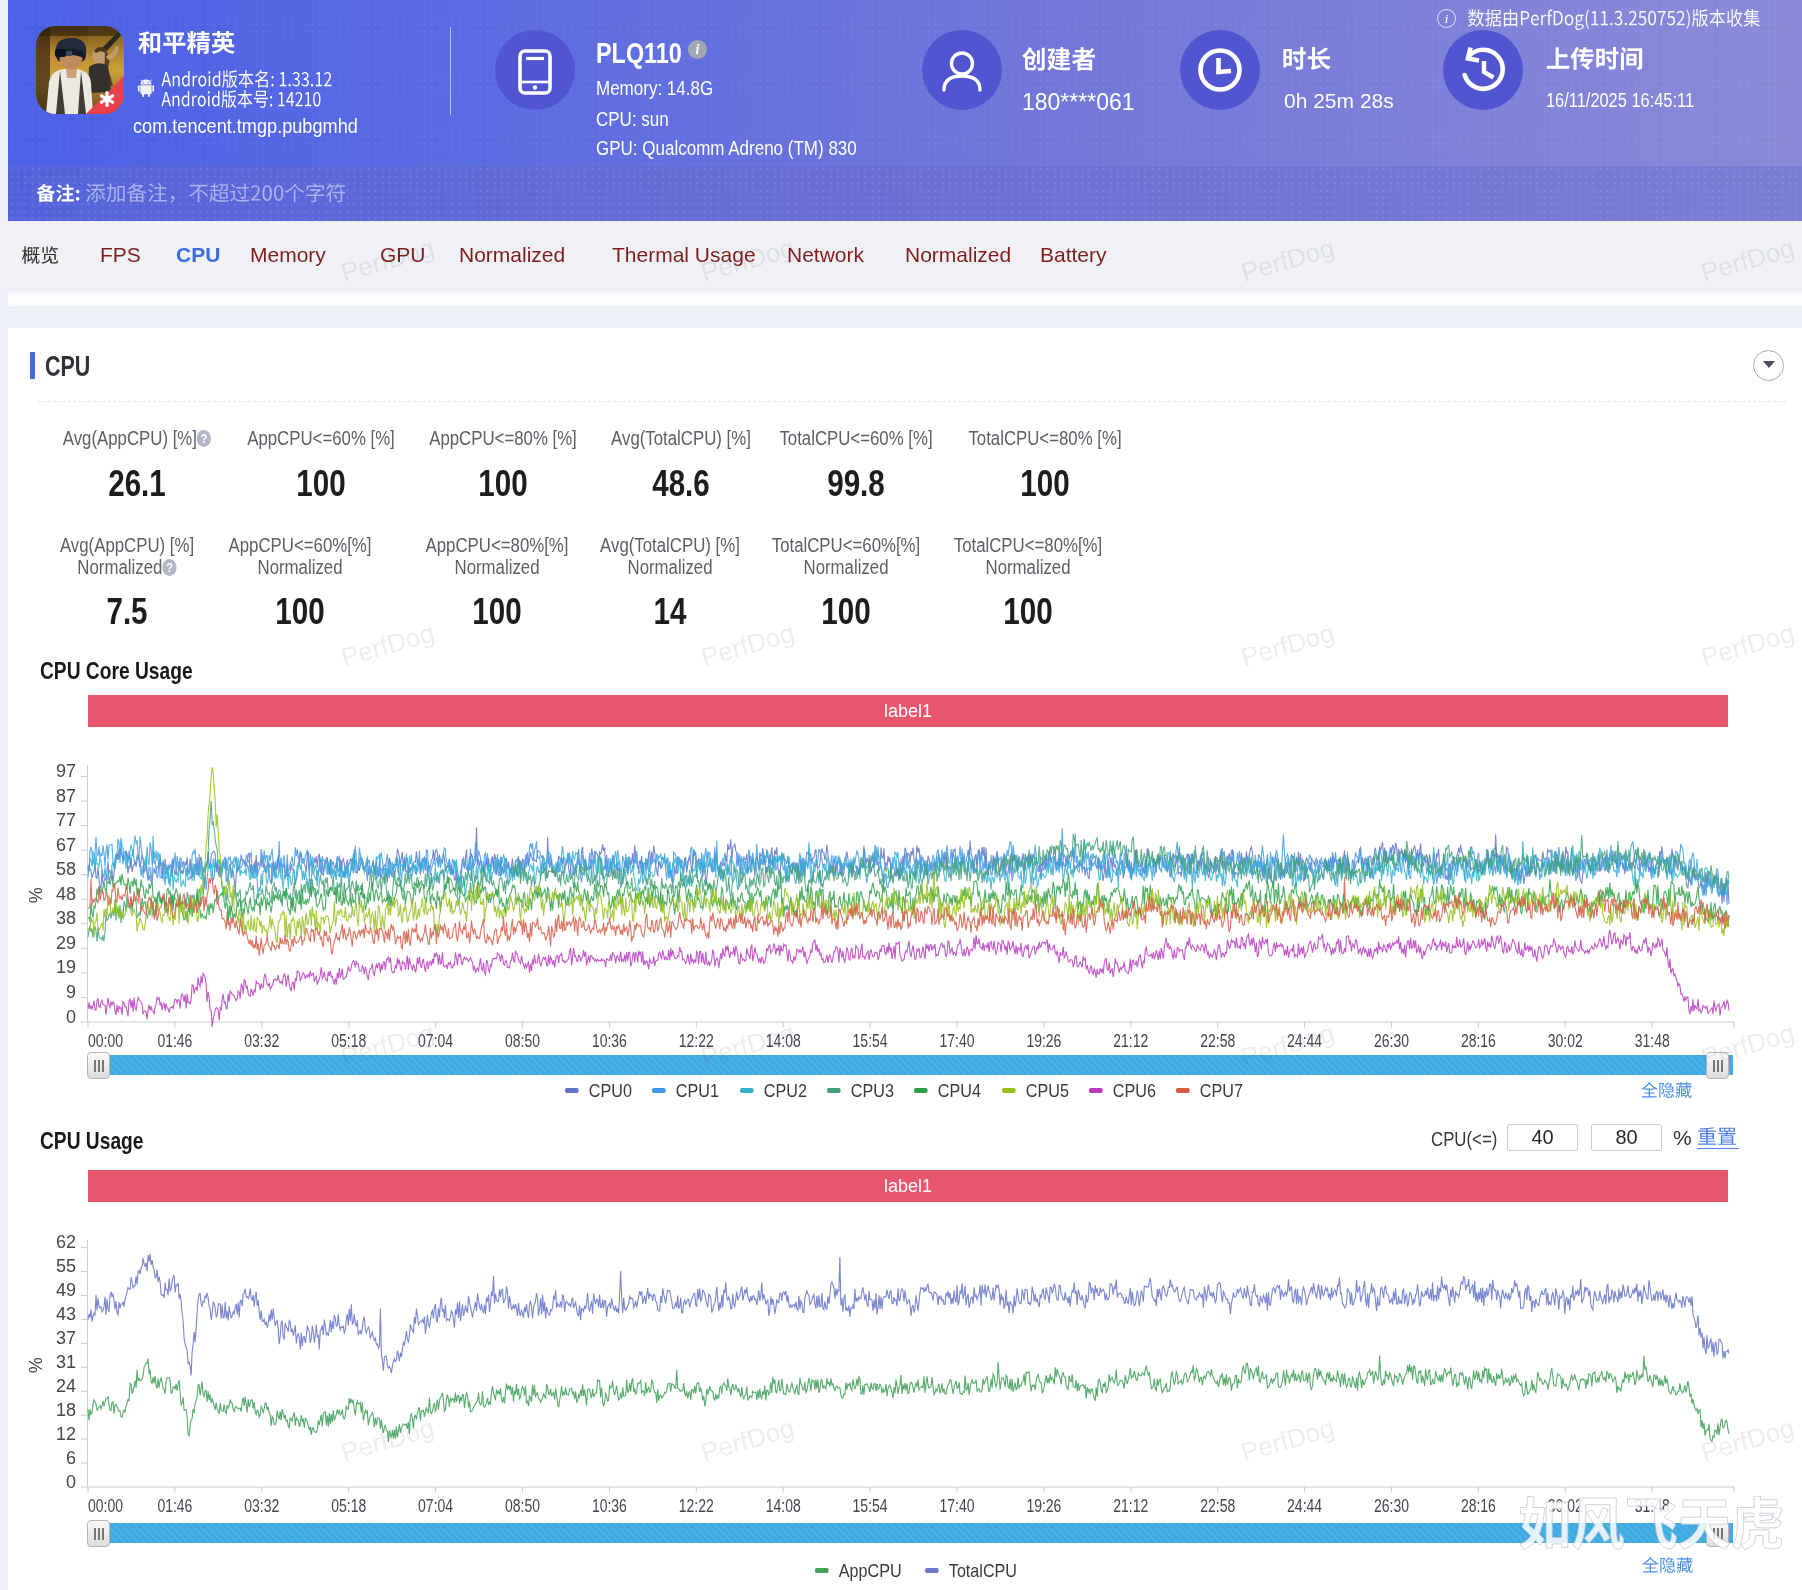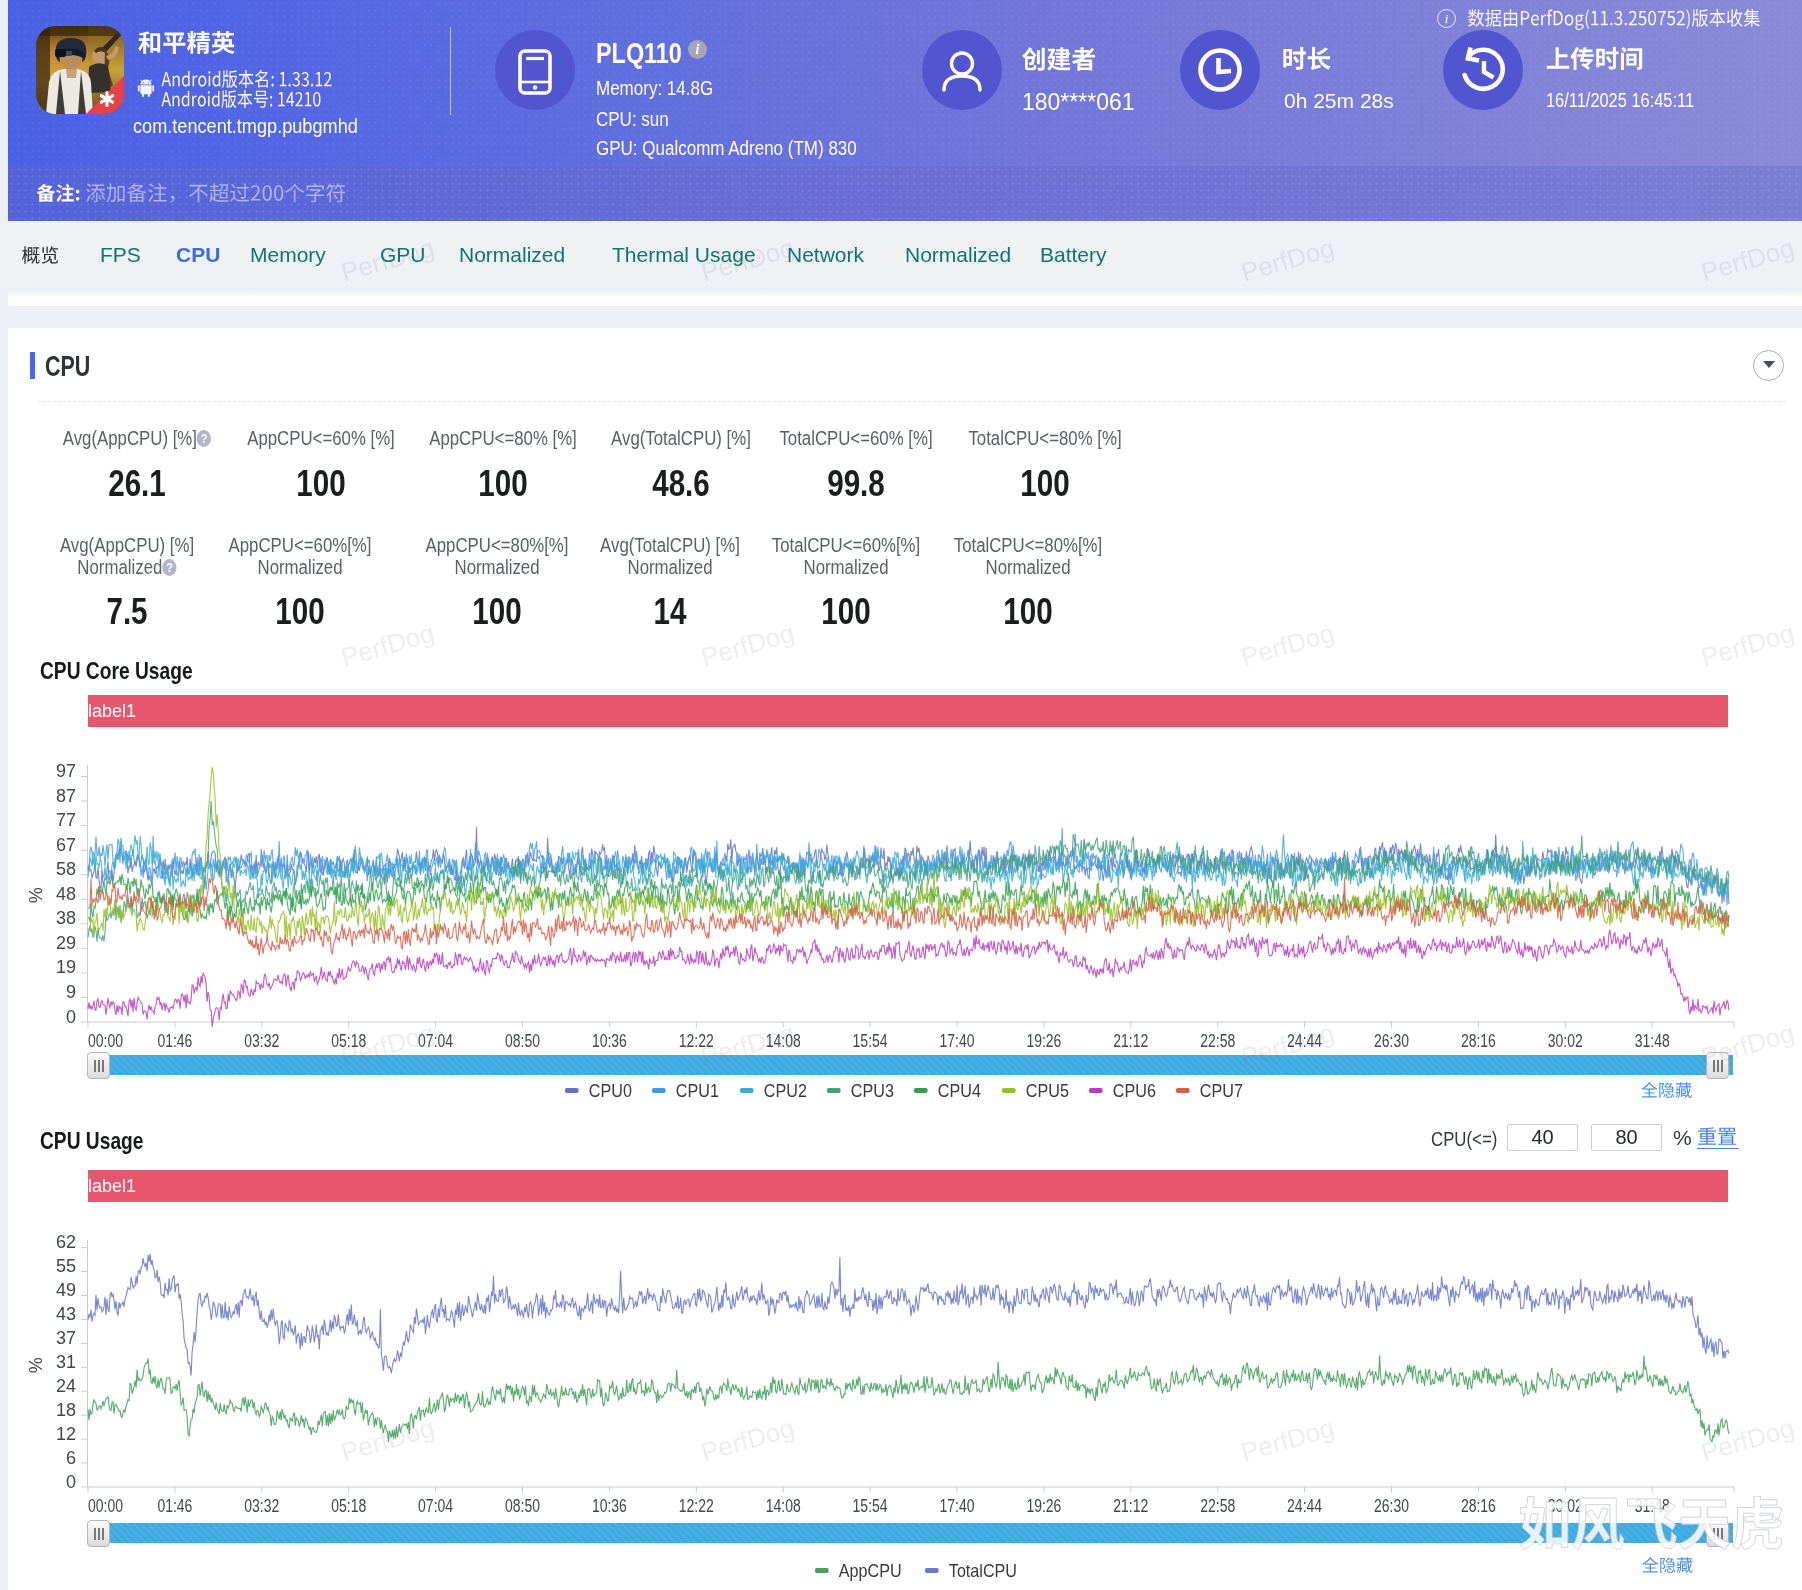--- a/index.html
+++ b/index.html
@@ -6,25 +6,25 @@
 html,body{width:1802px;height:1590px;overflow:hidden}
 body{background:#eef0f7;font-family:"Liberation Sans",sans-serif;position:relative}
 .abs{position:absolute}
 .header{left:8px;top:0;width:1794px;height:166px;background:radial-gradient(rgba(255,255,255,0.05) 1px,transparent 1.3px),linear-gradient(90deg,#4a60e6 0%,#5d6ce0 30%,#7378d8 60%,#8a8ad8 100%);background-size:7px 7px,100% 100%}
 .remark{left:8px;top:166px;width:1794px;height:55px;background:radial-gradient(rgba(255,255,255,0.09) 1px,transparent 1.2px),linear-gradient(90deg,#5463da 0%,#6a6fd4 50%,#7a7ed4 100%);background-size:7px 7px,100% 100%}
 .nav{left:0;top:221px;width:1802px;height:67px;background:#f0f1f5}
 .wstrip{left:8px;top:288px;width:1794px;height:18px;background:linear-gradient(#e9ebf2,#ffffff 55%)}
 .card{left:8px;top:328px;width:1794px;height:1262px;background:#fff}
 .hdr-t{position:absolute;color:#fff}
 .circ{position:absolute;width:80px;height:80px;border-radius:50%;background:#5156d0}
-.navitem{position:absolute;top:221px;height:67px;line-height:67px;font-size:21px;color:#0f766e}
+.navitem{position:absolute;top:221px;height:67px;line-height:67px;font-size:21px;color:#7f1d1d}
 .statlabel{position:absolute;font-size:20px;color:#5c6066;text-align:center;line-height:22px;transform:scaleX(0.84)}
 .statval{position:absolute;font-size:37px;font-weight:bold;color:#1c1d1f;text-align:center;transform:scaleX(0.8)}
 .qicon{display:inline-block;width:17px;height:17px;border-radius:50%;background:#b3b6c9;color:#fff;font-size:13px;line-height:17px;text-align:center;font-weight:bold;vertical-align:2px}
-.redbar{position:absolute;background:#e8566e;color:#fff;font-size:18px;line-height:32px;height:32px}
+.redbar{position:absolute;background:#e8566e;color:#fff;font-size:18px;text-align:center;line-height:32px;height:32px}
 .wm{position:absolute;color:rgba(100,106,128,0.12);font-size:26px;transform:rotate(-16deg);white-space:nowrap}
 .legend-dash{display:inline-block;width:16px;height:5px;border-radius:2px;vertical-align:4px;margin-right:12px}
 .legend-item{position:absolute;font-size:19px;color:#3a3a3a;white-space:nowrap;transform:scaleX(0.85);transform-origin:0 50%}
 .grip{position:absolute;width:23px;height:27px;background:linear-gradient(#fafafa,#dcdcdc);border:1px solid #b5b5b5;border-radius:4px}
 .grip:before{content:"";position:absolute;left:6px;top:7px;width:2px;height:12px;background:#777;box-shadow:4px 0 0 #777,8px 0 0 #777}
 .sbar{position:absolute;height:20px;background:repeating-linear-gradient(45deg,rgba(255,255,255,0.07) 0 2px,transparent 2px 5px),#3daae2}
 </style>
 </head>
 <body>
 <div class="abs header"></div>

